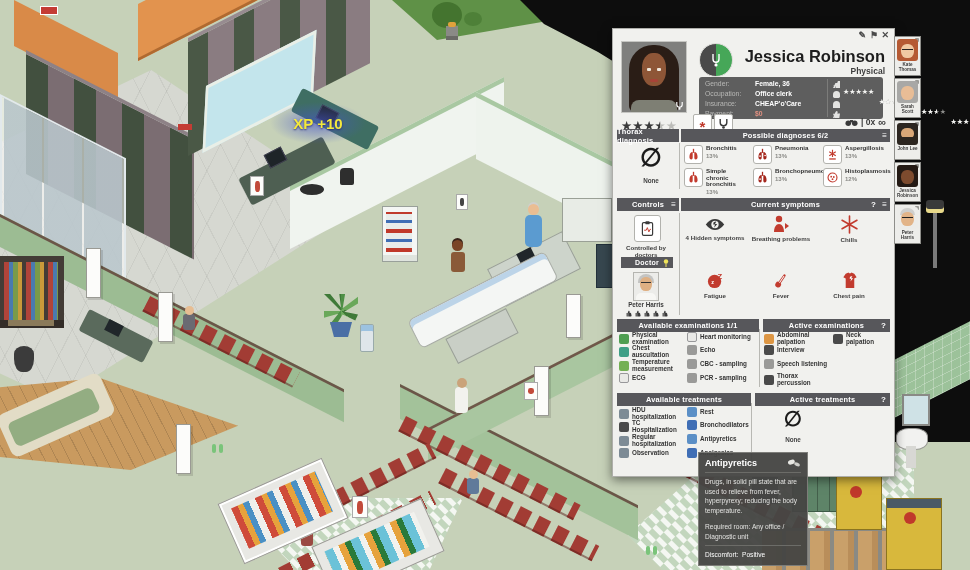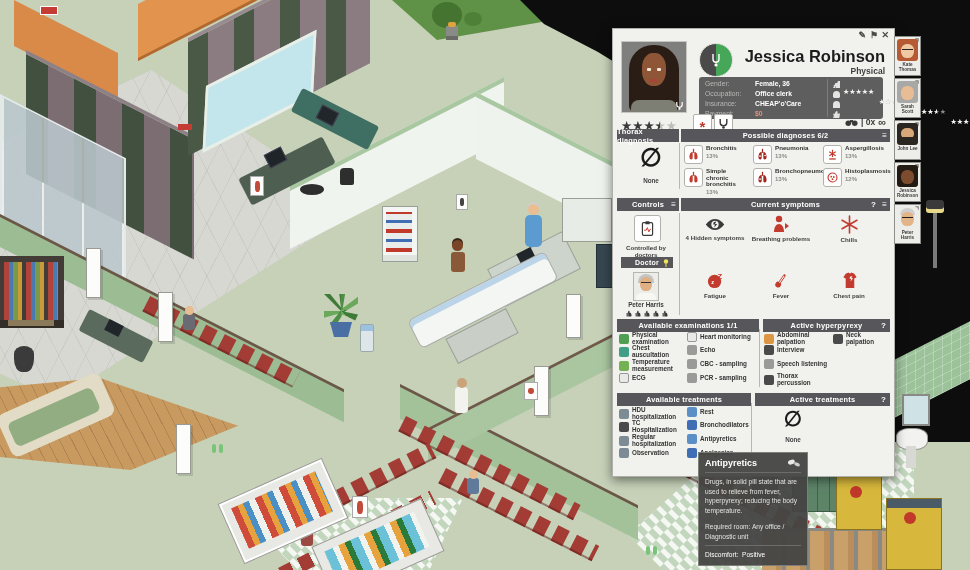--- a/index.html
+++ b/index.html
@@ -224,20 +224,23 @@
   <div class="pr" style="left:902px;top:394px;width:24px;height:28px;background:#cfe2e6;border:2px solid #8a8a86;z-index:5;"></div>
   <div class="pr" style="left:836px;top:462px;width:44px;height:66px;background:#d8b83c;border:1px solid #8a7420;z-index:6;
        box-shadow:inset 0 8px 0 #4a5a66;"></div>
   <div class="pr" style="left:886px;top:498px;width:54px;height:70px;background:#d8b83c;border:1px solid #8a7420;z-index:6;
        box-shadow:inset 0 9px 0 #4a5a66;"></div>
   <div class="pr" style="left:850px;top:486px;width:12px;height:12px;background:#c0392b;border-radius:50%;z-index:7;box-shadow:54px 26px 0 #c0392b;"></div>
   <div class="pr" style="left:762px;top:528px;width:150px;height:42px;z-index:5;
        background:repeating-linear-gradient(90deg,#c9a06a 0 14px,#b98e5a 14px 20px,#8a8a84 20px 24px);border-top:3px solid #8a8a84;"></div>
   <div class="pr" style="left:752px;top:470px;width:26px;height:34px;background:#3c4448;z-index:6;border-radius:2px;"></div>
 
+  <div class="xp">
+      <span>XP +10</span>
+    </div>
 
   <div class="card">
     
     <span class="winbtn" style="right:28px;">✎</span>
     <span class="winbtn" style="right:16px;">⚑</span>
     <span class="winbtn" style="right:5px;">✕</span>
 
     
     <div class="pr" style="left:8px;top:12px;width:64px;height:70px;background:#7f7f7d;border:1px solid #c6c6c2;overflow:hidden;">
       <span class="pr" style="left:7px;right:7px;top:3px;bottom:0;background:#2a1d16;border-radius:24px 24px 6px 6px;"></span>
@@ -500,21 +503,21 @@
           <path d="M10.5 6l2.5-.8-1.2 2.4h2l-2.8 3.4.8-2.8h-1.6z" fill="#fff"></path>
         </svg>
       <span class="symlabel">Chest pain</span>
     </div>
 
     
     <div class="bar" style="left:4px;top:290px;width:142px;">
         <span>Available examinations 1/1</span>
       </div>
     <div class="bar" style="left:150px;top:290px;right:4px;">
-      <span>Active hyperpyrexy</span>
+      <span>Active examinations</span>
       <span class="qm2">?</span>
     </div>
     <div class="xrow" style="left:6px;top:303px;width:64px;">
         <span class="mi mi-green"></span>
         <span>Physical examination</span>
       </div>
     <div class="xrow" style="left:6px;top:316px;width:64px;">
         <span class="mi mi-teal"></span>
         <span>Chest auscultation</span>
       </div>

